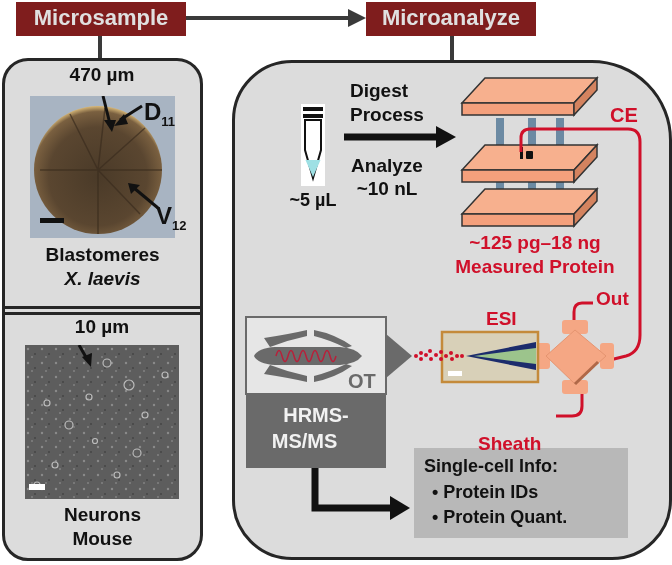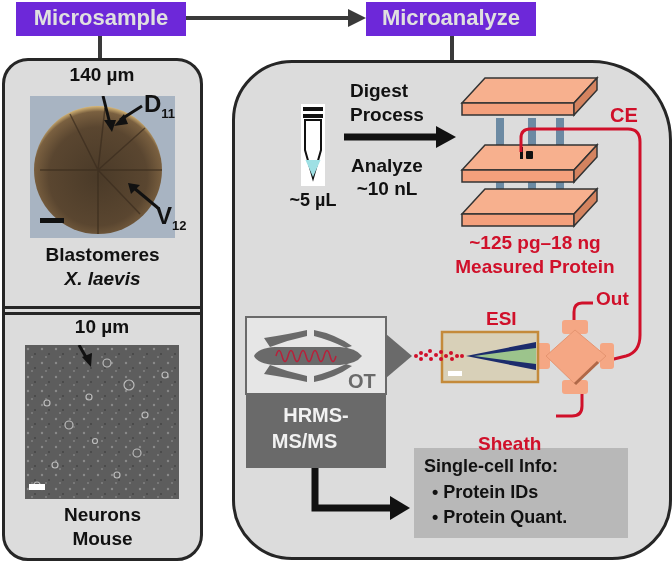--- a/index.html
+++ b/index.html
@@ -1,19 +1,19 @@
 <!DOCTYPE html>
 <html><head>
 <meta charset="utf-8">
 <style>
   html, body { margin:0; padding:0; background:#ffffff; }
   body { width:672px; height:565px; position:relative; overflow:hidden;
          font-family:"Liberation Sans", sans-serif; }
   .abs { position:absolute; }
-  .hdr { background:#6d28d9; color:#e0e0e0; font-weight:bold; font-size:22px;
+  .hdr { background:#7f1d1d; color:#e0e0e0; font-weight:bold; font-size:22px;
          text-align:center; line-height:32px; }
   .panel { background:#dcdcdc; border:3px solid #262626; box-sizing:border-box; }
   .t { font-weight:bold; color:#111; text-align:center; white-space:nowrap; }
   .red { color:#d0102a; font-weight:bold; white-space:nowrap; }
 </style>
 </head>
 <body>
 
 <svg class="abs" style="left:0;top:0" width="672" height="565">
   <line x1="184" y1="18" x2="350" y2="18" stroke="#3a3a3a" stroke-width="4"></line>
@@ -23,42 +23,42 @@
 </svg>
 
 <div class="abs hdr" style="left:16px;top:2px;width:170px;height:34px;">Microsample</div>
 <div class="abs hdr" style="left:366px;top:2px;width:170px;height:34px;">Microanalyze</div>
 
 <div class="abs panel" style="left:2px;top:58px;width:201px;height:503px;border-radius:26px;"></div>
 
 <div class="abs" style="left:2px;top:306px;width:201px;height:3px;background:#262626;"></div>
 <div class="abs" style="left:2px;top:312px;width:201px;height:3px;background:#262626;"></div>
 
-<div class="abs t" style="left:52px;top:64px;width:100px;font-size:19px;">140 µm</div>
+<div class="abs t" style="left:52px;top:64px;width:100px;font-size:19px;">470 µm</div>
 <svg class="abs" style="left:30px;top:96px" width="145" height="142">
   <defs>
     <radialGradient id="egg" cx="50%" cy="55%" r="55%">
       <stop offset="0%" stop-color="#4a3a28"></stop>
       <stop offset="70%" stop-color="#5a4630"></stop>
       <stop offset="92%" stop-color="#7a6040"></stop>
       <stop offset="100%" stop-color="#d8b878"></stop>
     </radialGradient>
   </defs>
   <rect x="0" y="0" width="145" height="142" fill="#a8b4c2"></rect>
   <circle cx="68" cy="74" r="64" fill="url(#egg)"></circle>
   <path d="M68,74 L40,18 M68,74 L75,12 M68,74 L115,32 M68,74 L132,74 M68,74 L10,74 M68,74 L68,138 M68,74 L110,118" stroke="#3a2c1e" stroke-width="1.5" fill="none" opacity="0.7"></path>
   <rect x="10" y="122" width="24" height="5" fill="#111"></rect>
   <line x1="73" y1="0" x2="80" y2="28" stroke="#111" stroke-width="3"></line>
   <polygon points="74,24 86,24 82,36" fill="#111"></polygon>
   <line x1="112" y1="10" x2="90" y2="24" stroke="#111" stroke-width="3"></line>
   <polygon points="94,18 98,28 84,30" fill="#111"></polygon>
   <line x1="128" y1="112" x2="104" y2="92" stroke="#111" stroke-width="3"></line>
   <polygon points="101,98 110,89 98,87" fill="#111"></polygon>
 </svg>
-<div class="abs t" style="left:144px;top:90px;font-size:24px;text-align:right;"><span>D</span><sub style="font-size:13px">11</sub></div>
+<div class="abs t" style="left:144px;top:98px;font-size:24px;text-align:right;"><span>D</span><sub style="font-size:13px">11</sub></div>
 <div class="abs t" style="left:156px;top:202px;font-size:24px;"><span>V</span><sub style="font-size:13px">12</sub></div>
 <div class="abs t" style="left:2px;top:244px;width:201px;font-size:19px;">Blastomeres</div>
 <div class="abs t" style="left:2px;top:268px;width:201px;font-size:19px;font-style:italic;">X. laevis</div>
 
 <div class="abs t" style="left:52px;top:316px;width:100px;font-size:19px;">10 µm</div>
 <svg class="abs" style="left:25px;top:345px" width="154" height="154">
   <defs>
     <pattern id="noise" width="14" height="14" patternUnits="userSpaceOnUse">
       <rect width="14" height="14" fill="#5d5d5d"></rect>
       <circle cx="3" cy="4" r="1.2" fill="#8a8a8a"></circle>

